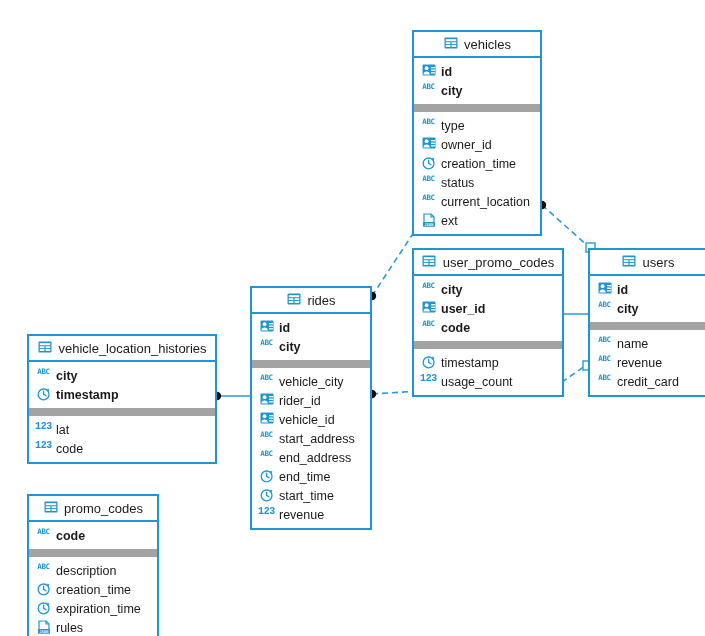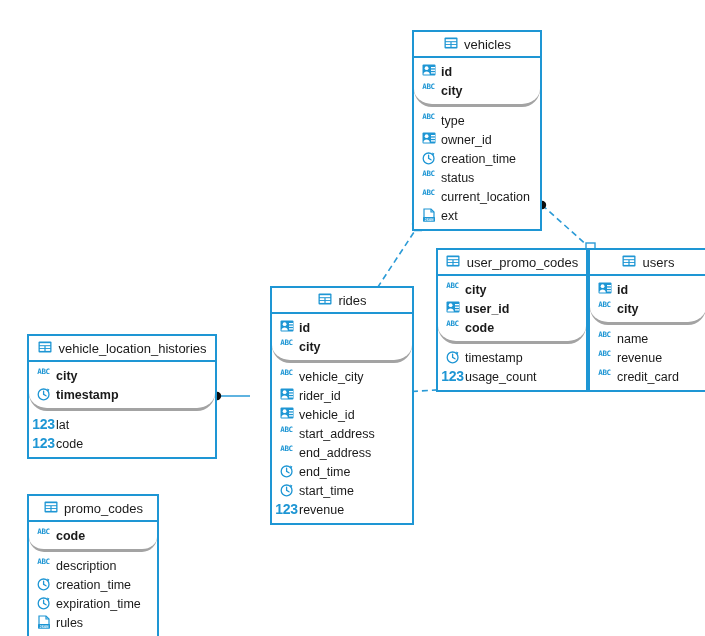--- a/index.html
+++ b/index.html
@@ -44,22 +44,21 @@
   .tbl-title {
     font-size: 13px;
     color: #1a1a1a;
     white-space: nowrap;
   }
   .col-group {
     box-sizing: border-box;
     padding: 4px 0 4px 0;
   }
   .col-group.pk {
-    border-bottom: 3px solid #a3a3a3;
-    border-radius: 18px;
+    border-bottom: 8px solid #a3a3a3;
   }
   .col-row {
     box-sizing: border-box;
     height: 19px;
     display: flex;
     align-items: center;
     gap: 5px;
     padding: 0 7px;
     white-space: nowrap;
   }
@@ -81,22 +80,22 @@
   .ico svg { display: block; }
   .ico-txt {
     font-family: "DejaVu Sans Mono", monospace;
     font-size: 7.5px;
     font-weight: bold;
     color: #1e96d4;
     letter-spacing: -0.3px;
     line-height: 1;
   }
   .ico-num {
-    font-family: Liberation Sans, sans-serif;
-    font-size: 14px;
+    font-family: Liberation Mono, monospace;
+    font-size: 10px;
     font-weight: bold;
     color: #1e96d4;
     letter-spacing: -0.3px;
     line-height: 1;
   }
 </style>
 </head>
 <body>
 
 <div id="canvas">
@@ -215,21 +214,21 @@
               <path d="M2 1 h7 l3 3 v9 h-10 z" fill="#ffffff" stroke="#1e96d4" stroke-width="1.2"></path>
               <path d="M9 1 v3 h3" fill="none" stroke="#1e96d4" stroke-width="1.2"></path>
               <rect x="1" y="9" width="12" height="4.6" rx="0.7" fill="#1e96d4"></rect>
               <text x="7" y="12.6" font-size="3.7" font-family="DejaVu Sans Mono, monospace" font-weight="bold" fill="#ffffff" text-anchor="middle">JSON</text>
             </svg>
           </span>
           <span class="col-name">ext</span>
         </div>
       </div>
     </div>
-    <div class="table-box" style="left: 412px; top: 248px; width: 152px; margin-left: 24px;">
+    <div class="table-box" style="left: 412px; top: 248px; width: 152px;">
       <div class="tbl-header">
         <span class="ico">
           <svg width="14" height="12" viewBox="0 0 14 12">
             <rect x="0.5" y="0.5" width="13" height="11" rx="1" fill="#1e96d4"></rect>
             <rect x="1.8" y="2.2" width="10.4" height="2" fill="#ffffff"></rect>
             <rect x="1.8" y="5.2" width="4.6" height="1.9" fill="#ffffff"></rect>
             <rect x="7.6" y="5.2" width="4.6" height="1.9" fill="#ffffff"></rect>
             <rect x="1.8" y="8" width="4.6" height="1.9" fill="#ffffff"></rect>
             <rect x="7.6" y="8" width="4.6" height="1.9" fill="#ffffff"></rect>
           </svg>
@@ -331,21 +330,21 @@
           <span class="col-name">revenue</span>
         </div>
         <div class="col-row">
           <span class="ico">
             <span class="ico-txt">ABC</span>
           </span>
           <span class="col-name">credit_card</span>
         </div>
       </div>
     </div>
-    <div class="table-box" style="left: 250px; top: 286px; width: 144px; margin-left: 20px;">
+    <div class="table-box" style="left: 250px; top: 286px; width: 122px;">
       <div class="tbl-header">
         <span class="ico">
           <svg width="14" height="12" viewBox="0 0 14 12">
             <rect x="0.5" y="0.5" width="13" height="11" rx="1" fill="#1e96d4"></rect>
             <rect x="1.8" y="2.2" width="10.4" height="2" fill="#ffffff"></rect>
             <rect x="1.8" y="5.2" width="4.6" height="1.9" fill="#ffffff"></rect>
             <rect x="7.6" y="5.2" width="4.6" height="1.9" fill="#ffffff"></rect>
             <rect x="1.8" y="8" width="4.6" height="1.9" fill="#ffffff"></rect>
             <rect x="7.6" y="8" width="4.6" height="1.9" fill="#ffffff"></rect>
           </svg>

